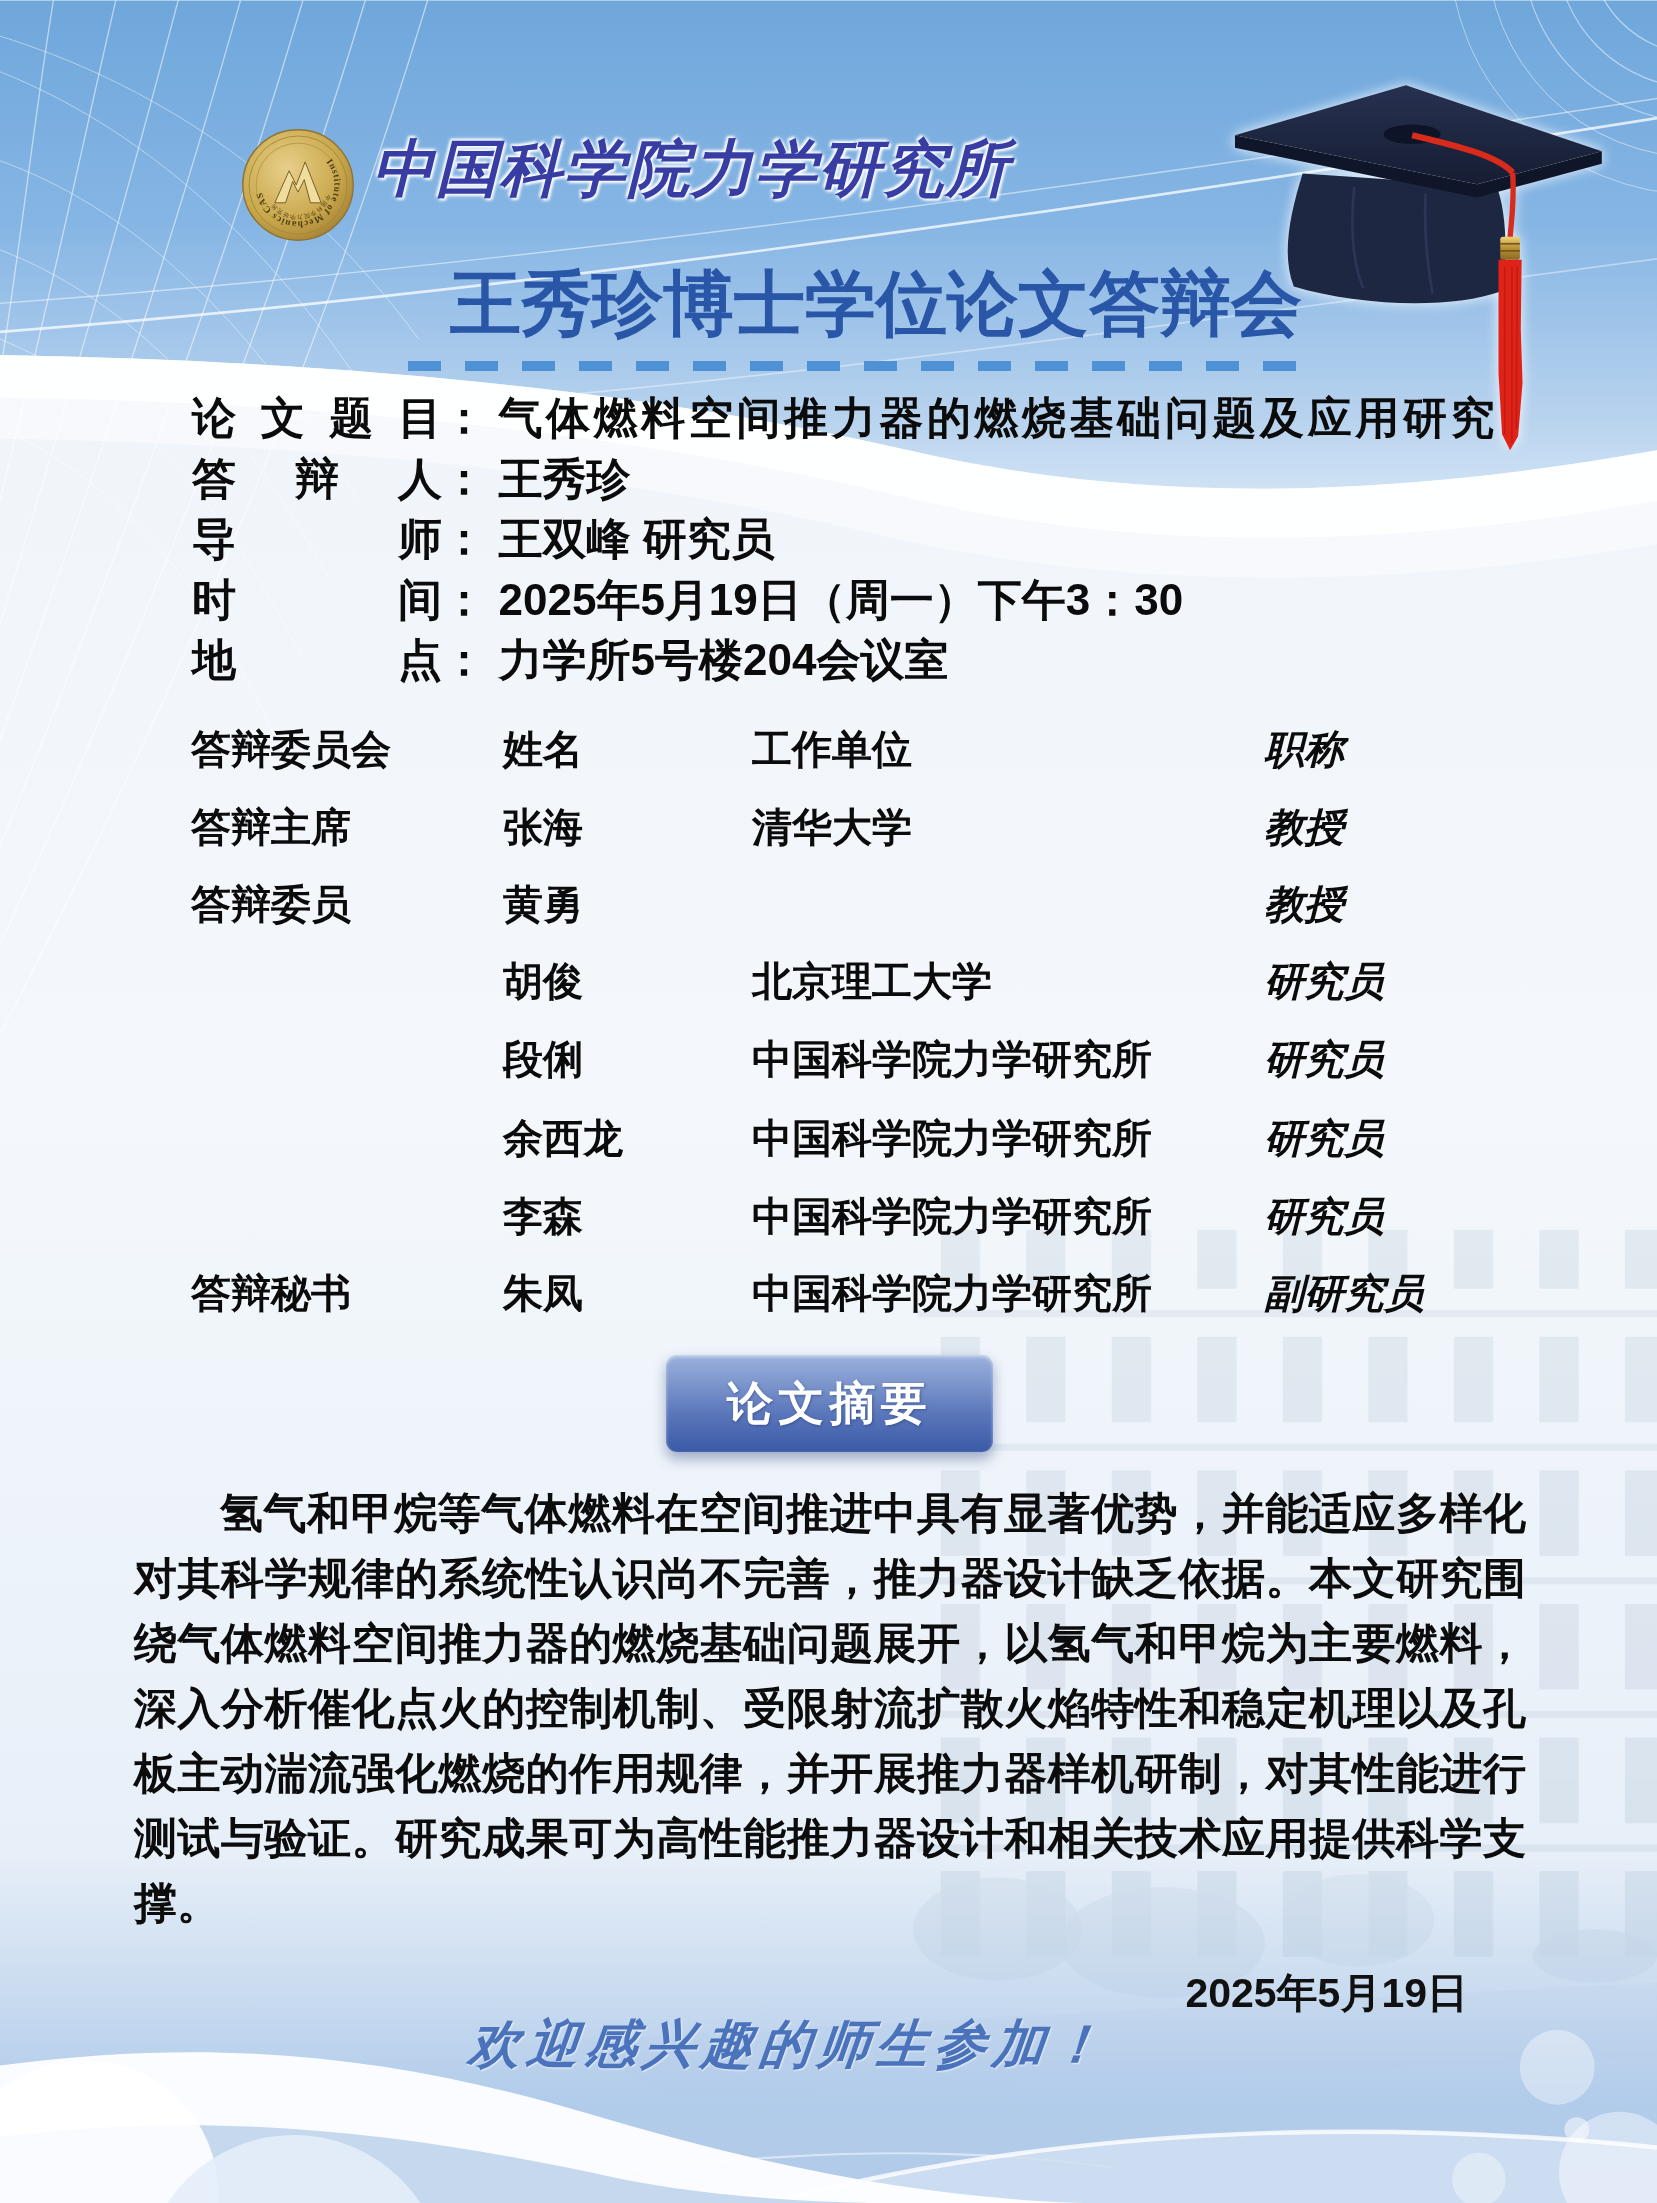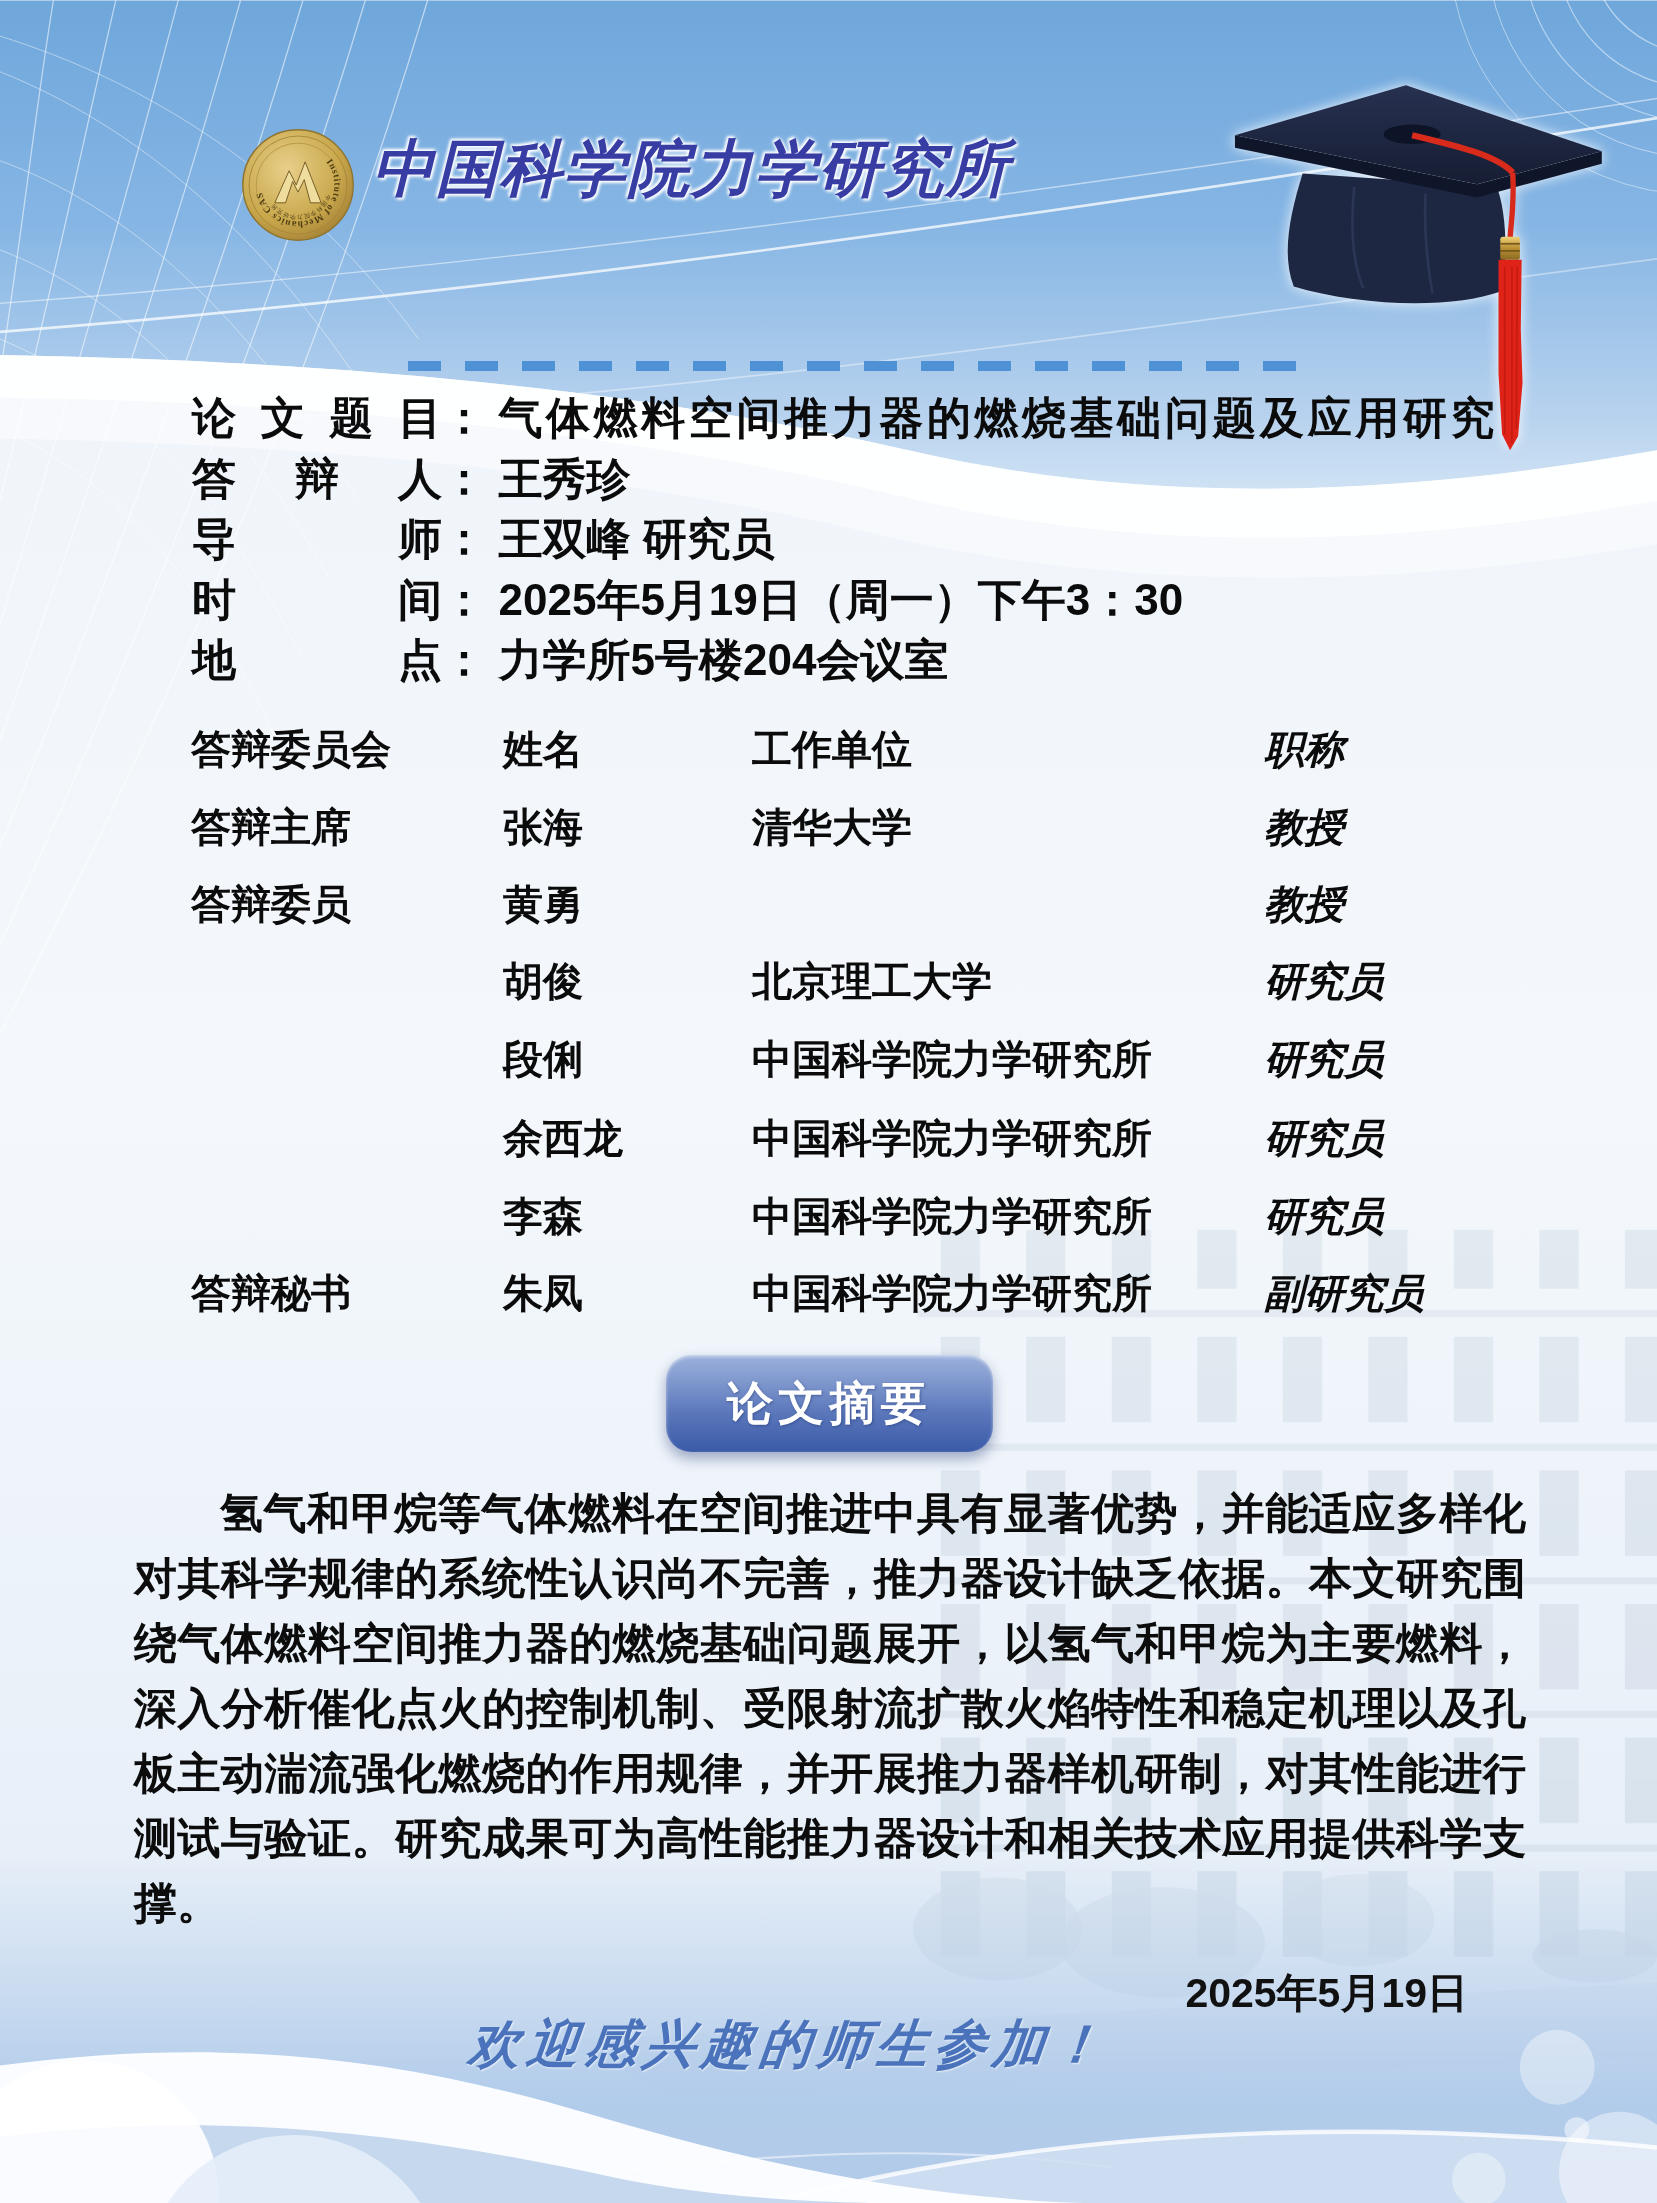--- a/index.html
+++ b/index.html
@@ -43,21 +43,21 @@
   .info-row .colon{display:inline-block;vertical-align:top;}
   .info-row .val{display:inline-block;margin-left:12.5px;vertical-align:top;}
   .info-row .val.wide{letter-spacing:3.6px;}
 
   .committee{position:absolute;left:191px;top:722px;width:1354px;}
   .c-row{position:absolute;left:0;height:46px;font-size:40px;font-weight:700;color:#0b0b0b;white-space:nowrap;width:1354px;}
   .c-cell{position:absolute;top:0;}
   .c1{left:0;}    .c2{left:312px;font-family:Liberation Mono, monospace;}  .c3{left:561px;}  .c4{left:1073px;font-style:italic;}
 
   .abs-btn{
-    position:absolute;left:666px;top:1355px;width:327px;height:97px;border:none;border-radius:25px;
+    position:absolute;left:666px;top:1355px;width:327px;height:97px;border:none;border-radius:11px;
     background:linear-gradient(180deg,#9cb1dc 0%,#7e97cd 28%,#5b77bb 60%,#3a5aa8 100%);
     box-shadow:0 6.2px 12.5px rgba(40,60,120,.40),inset 0 1.8px 3.6px rgba(255,255,255,.55);
     color:#ffffff;font-size:46px;font-weight:700;letter-spacing:5.3px;
     font-family:"Liberation Sans",sans-serif;cursor:pointer;
     text-shadow:0.9px 0.9px 2.7px rgba(30,50,110,.5);
   }
 
   .abstract{position:absolute;left:134px;top:1481px;width:1392px;font-size:43px;font-weight:700;color:#0c0c0c;}
   .a-line{height:65px;line-height:65px;text-align:justify;text-align-last:justify;text-justify:inter-ideograph;white-space:nowrap;}
   .a-line.first{padding-left:86px;width:1306px;}
@@ -205,20 +205,21 @@
       <textPath href="#ringTop" startOffset="14%">Institute of Mechanics CAS</textPath>
     </text>
     <text font-size="6.5" fill="#55431a" letter-spacing="1" font-family="Liberation Sans, sans-serif">
       <textPath href="#ringBot" startOffset="30%">中国科学院力学研究所</textPath>
     </text>
     <path d="M-26,20 L-10,-16 L-2,0 L8,-26 L26,20 L14,20 L7,-6 L0,8 L-6,-4 L-14,20 Z" fill="#efdd9e" stroke="#6b521c" stroke-width="1"></path>
   </svg>
 
   <div class="inst-cn">中国科学院力学研究所</div>
 
+  <div class="main-title">王秀珍博士学位论文答辩会</div>
   <div class="dash-line"></div>
 
   <div class="info-block">
     <div class="info-row" style="top:0px">
       <span class="lbl">论文题目</span><span class="colon">：</span><span class="val wide">气体燃料空间推力器的燃烧基础问题及应用研究</span>
     </div>
     <div class="info-row" style="top:61px">
       <span class="lbl">答辩人</span><span class="colon">：</span><span class="val">王秀珍</span>
     </div>
     <div class="info-row" style="top:121px">

